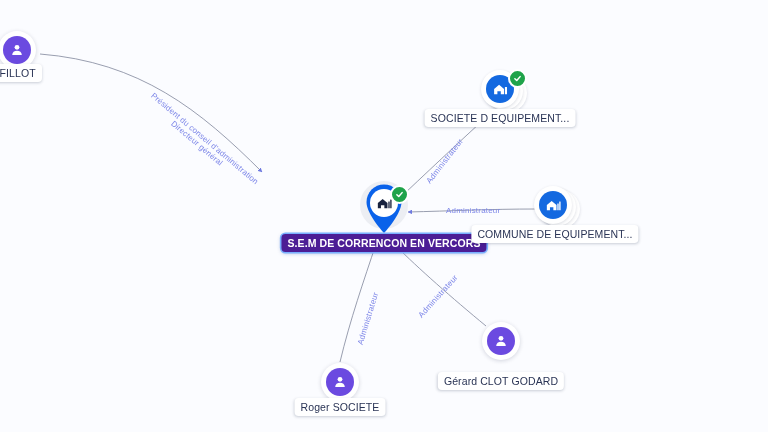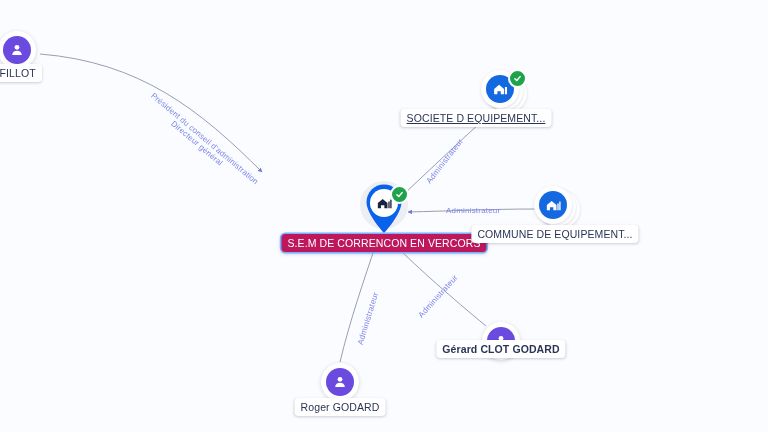--- a/index.html
+++ b/index.html
@@ -73,23 +73,23 @@
     white-space:nowrap;
     background:#ffffff;
     color:#2a3455;
     font-size:10.5px;
     letter-spacing:.1px;
     padding:3px 6px;
     border-radius:4px;
     box-shadow:0 1px 3px rgba(25,35,70,.22);
   }
   .label.selected{
-    background:#be185d;
+    background:#4c1d95;
     color:#ffffff;
-    font-weight:400;
+    font-weight:700;
     box-shadow:0 0 0 1.6px #79b0ff, 0 1px 4px rgba(20,60,150,.4);
   }
   .label.clipleft{transform:translate(0,0);}
 
   
   .elabel{
     position:absolute;
     white-space:nowrap;
     color:#7d86e8;
     font-size:8px;
@@ -158,21 +158,21 @@
             </svg>
           </div>
         </div>
         <div class="badge" style="left:27px;top:-1px;">
           <svg width="9" height="9" viewBox="0 0 24 24" fill="none" stroke="#fff" stroke-width="4" stroke-linecap="round" stroke-linejoin="round">
             <path d="M5 12.5 10 17.5 19 7"></path>
           </svg>
         </div>
       </div>
     </div>
-    <div class="label" style="left: 476px; top: 109px; text-decoration: underline;">SOCIETE D EQUIPEMENT...</div>
+    <div class="label" style="left: 500px; top: 109px;">SOCIETE D EQUIPEMENT...</div>
     <div class="node" style="left: 557px; top: 209px;">
       <div class="co-wrap">
         <div class="co-card c3"></div>
         <div class="co-card c2"></div>
         <div class="co-card c1">
           <div class="co-circle">
             <svg width="17" height="17" viewBox="0 0 24 24" fill="#fff">
               <path d="M2.6 11.4 9.4 5.6l6.8 5.8v7.4h-4.4v-4.4H7v4.4H2.6z"></path>
               <rect x="17.4" y="9.2" width="1.9" height="9.6" rx=".4"></rect>
               <rect x="20.1" y="6.4" width="1.9" height="12.4" rx=".4"></rect>
@@ -196,25 +196,25 @@
     <div class="node" style="left: 340px; top: 382px;">
       <div class="person-disc">
         <div class="person-av">
           <svg width="16" height="16" viewBox="0 0 24 24" fill="#fff">
             <circle cx="12" cy="8" r="3.6"></circle>
             <path d="M4.8 19.5c0-3.9 3.2-6.2 7.2-6.2s7.2 2.3 7.2 6.2z"></path>
           </svg>
         </div>
       </div>
     </div>
-    <div class="label" style="left: 340px; top: 398px;">Roger GODARD</div>
+    <div class="label" style="left: 340px; top: 398px;">Roger SOCIETE</div>
     <div class="node" style="left: 501px; top: 341px;">
       <div class="person-disc">
         <div class="person-av">
           <svg width="16" height="16" viewBox="0 0 24 24" fill="#fff">
             <circle cx="12" cy="8" r="3.6"></circle>
             <path d="M4.8 19.5c0-3.9 3.2-6.2 7.2-6.2s7.2 2.3 7.2 6.2z"></path>
           </svg>
         </div>
       </div>
     </div>
-    <div class="label" style="left: 501px; top: 340px; font-weight: bold;">Gérard CLOT GODARD</div>
+    <div class="label" style="left: 501px; top: 372px;">Gérard CLOT GODARD</div>
   </div>
 
 </body></html>

